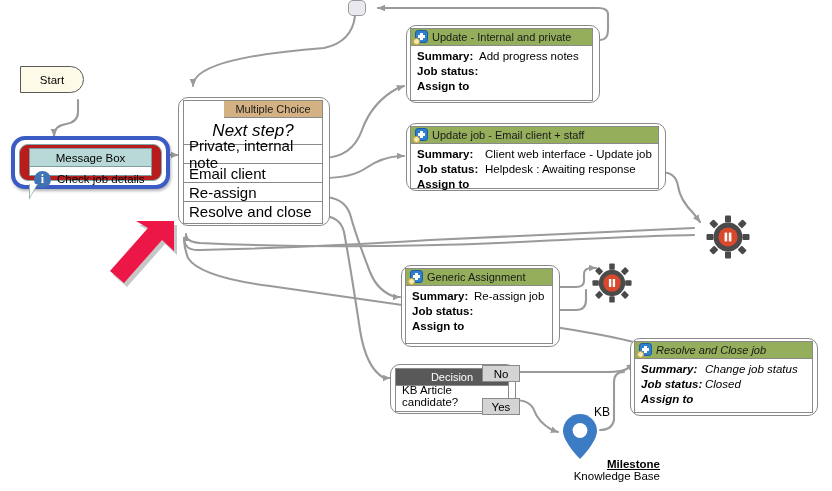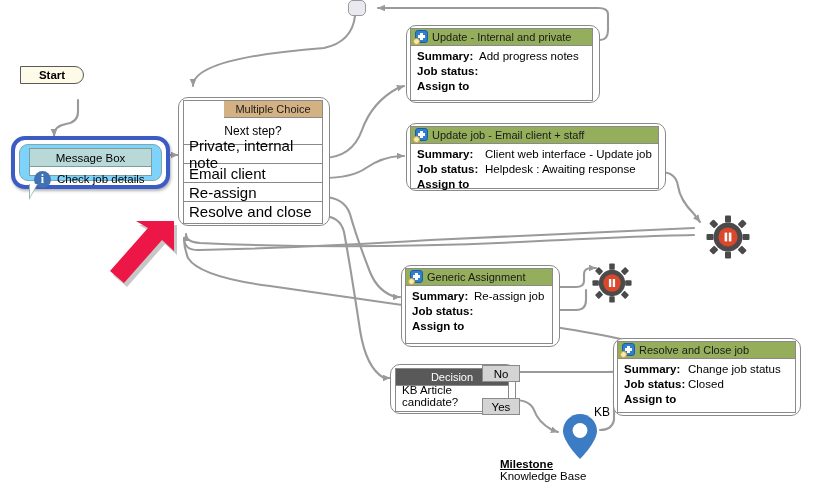--- a/index.html
+++ b/index.html
@@ -45,21 +45,21 @@
     border: 4px solid #3b5cc4;
     border-radius: 14px;
     background: #ffffff;
     box-shadow: 1px 2px 3px rgba(0,0,0,.30);
   }
   .msg-frame {
     position: absolute;
     left: 4px; top: 4px; right: 4px; bottom: 4px;
     border: 1px solid #7fa8a8;
     border-radius: 9px;
-    background: #7dd3fc;
+    background: #b91c1c;
   }
   .msg-inner {
     position: absolute;
     left: 9px; top: 3px; right: 9px; bottom: 4px;
     border: 1px solid #7c9e9e;
     background: #ffffff;
   }
   .msg-head {
     height: 17px;
     background: #b9d8d8;
@@ -184,23 +184,24 @@
   .row-value {
     color: #000;
   }
 
   
   .mc-question {
     height: 26px;
     display: flex;
     align-items: center;
     justify-content: center;
-    font-size: 12px;
+    font-size: 17px;
     border-bottom: 1px solid #8a8a8a;
     color: #000;
+    font-style: italic;
   }
   .mc-option {
     height: 19px;
     display: flex;
     align-items: center;
     padding-left: 5px;
     font-size: 15px;
     border-bottom: 1px solid #8a8a8a;
     color: #000;
     box-sizing: border-box;
@@ -231,21 +232,21 @@
   }
 
   
   .gear { position: absolute; }
   .gear svg { display: block; }
 
   
   .pin { position: absolute; }
   .ms-label {
     position: absolute;
-    text-align: left;
+    text-align: right;
     font-size: 11.5px;
     color: #000;
     white-space: nowrap;
   }
   .ms-title {
     font-weight: bold;
     text-decoration: underline;
   }
   .kb-tag {
     position: absolute;
@@ -305,21 +306,21 @@
       <path d="M514,372 L606,372 Q624,372 628,368 L634,364" marker-end="url(#ah)"></path>
 
       <path d="M514,400 Q530,400 534,410 Q538,422 552,430 L558,432" marker-end="url(#ah)"></path>
 
       <path d="M600,430 Q612,430 614,420 L614,382 Q614,372 624,372"></path>
 
       <path d="M646,346 Q620,336 520,322 Q380,302 270,286 Q200,277 188,258 Q184,248 184,238"></path>
     </g>
   </svg>
 
-  <div class="node start-box" style="left:20px; top:66px; width:64px; height:18px;font-weight:bold;">
+  <div class="node start-box" style="left:20px; top:66px; width:64px; height:27px;">
     <span>Start</span>
   </div>
 
   <div class="node conn-node" style="left:348px; top:0px; width:18px; height:16px;"></div>
 
   <div class="node msg-outer" style="left:11px; top:136px; width:159px; height:53px;">
     <div class="msg-frame">
       <div class="msg-inner">
         <div class="msg-head">Message Box</div>
         <div class="msg-body">
@@ -416,21 +417,21 @@
           <span class="row-value"></span>
         </div>
         <div class="card-row">
           <span class="row-label" style="width:62px;">Assign to</span>
           <span class="row-value"></span>
         </div>
       </div>
     </div>
   </div>
 
-  <div class="node card-shell" style="left:613px; top:338px; width:188px; height:78px;">
+  <div class="node card-shell" style="left:630px; top:338px; width:188px; height:78px;font-style:italic;">
     <div class="card-main" style="left:3px; top:2px; width:179px; height:72px;">
       <div class="card-head head-green">
         <span class="plus-icon">
           <span class="plus-sq"></span>
             <span class="mag-glass"></span>
         </span>
         <span>Resolve and Close job</span>
       </div>
       <div class="card-rows">
         <div class="card-row">

